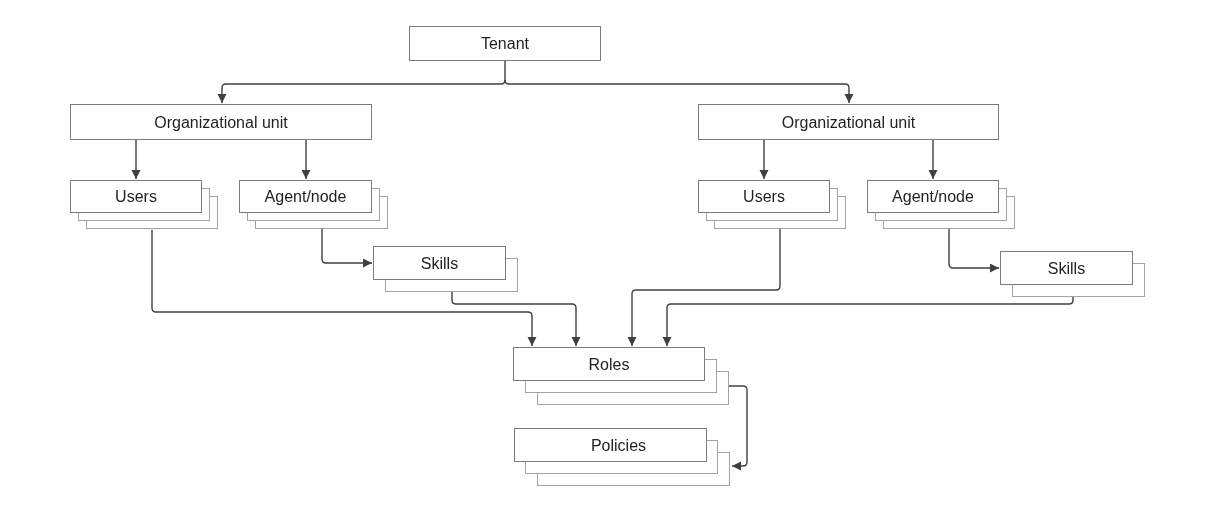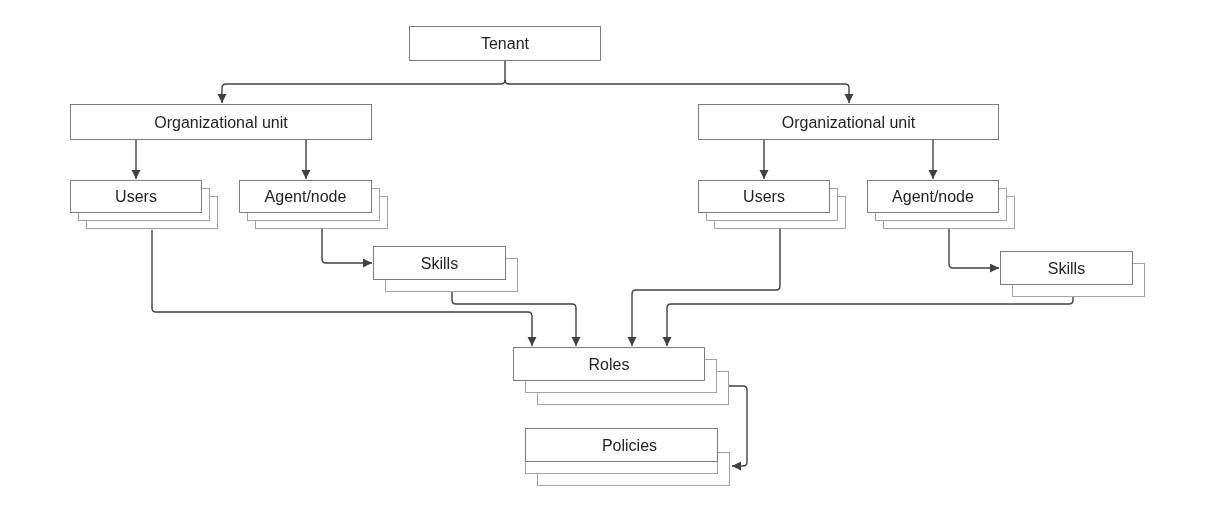--- a/index.html
+++ b/index.html
@@ -141,18 +141,18 @@
       <div class="node" style="left: 513px; top: 347px; width: 216px; height: 58px; text-align: right;">
         <div class="box back" style="left: 24px; top: 24px; width: 192px; height: 34px;"></div>
         <div class="box back" style="left: 12px; top: 12px; width: 192px; height: 34px;"></div>
         <div class="box main" style="left: 0px; top: 0px; width: 192px; height: 34px;">
           <span class="node-label">Roles</span>
         </div>
       </div>
       <div class="node" style="left: 513px; top: 428px; width: 217px; height: 58px;">
         <div class="box back" style="left: 24px; top: 24px; width: 193px; height: 34px;"></div>
         <div class="box back" style="left: 12px; top: 12px; width: 193px; height: 34px;"></div>
-        <div class="box main" style="left: 12px; top: 0px; width: 193px; height: 34px; padding-left: 16px;">
+        <div class="box main" style="left: 1px; top: 0px; width: 193px; height: 34px; padding-left: 16px;">
           <span class="node-label">Policies</span>
         </div>
       </div>
     </div>
 </div>
 
 </body></html>

